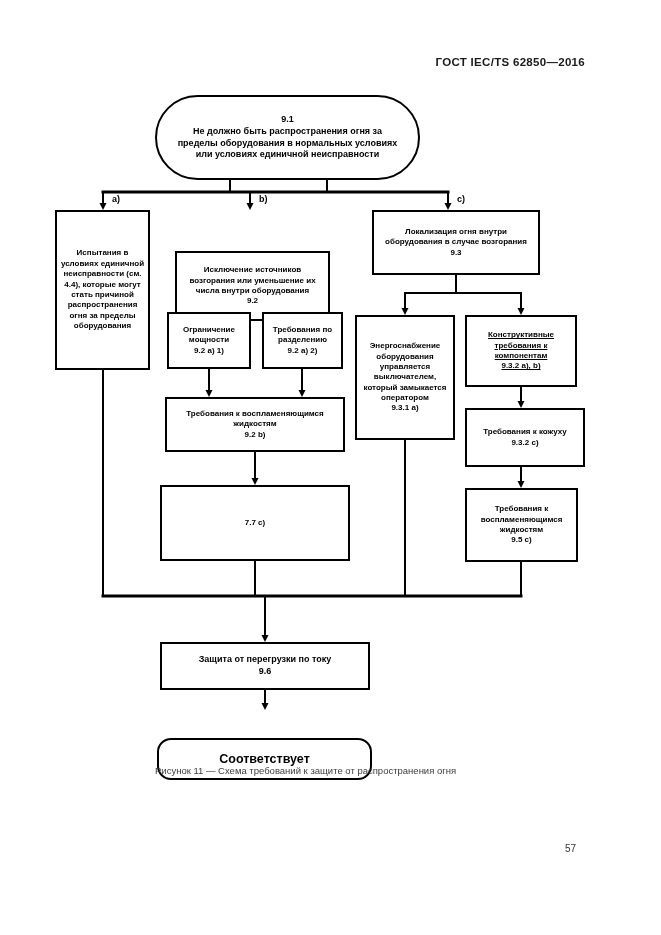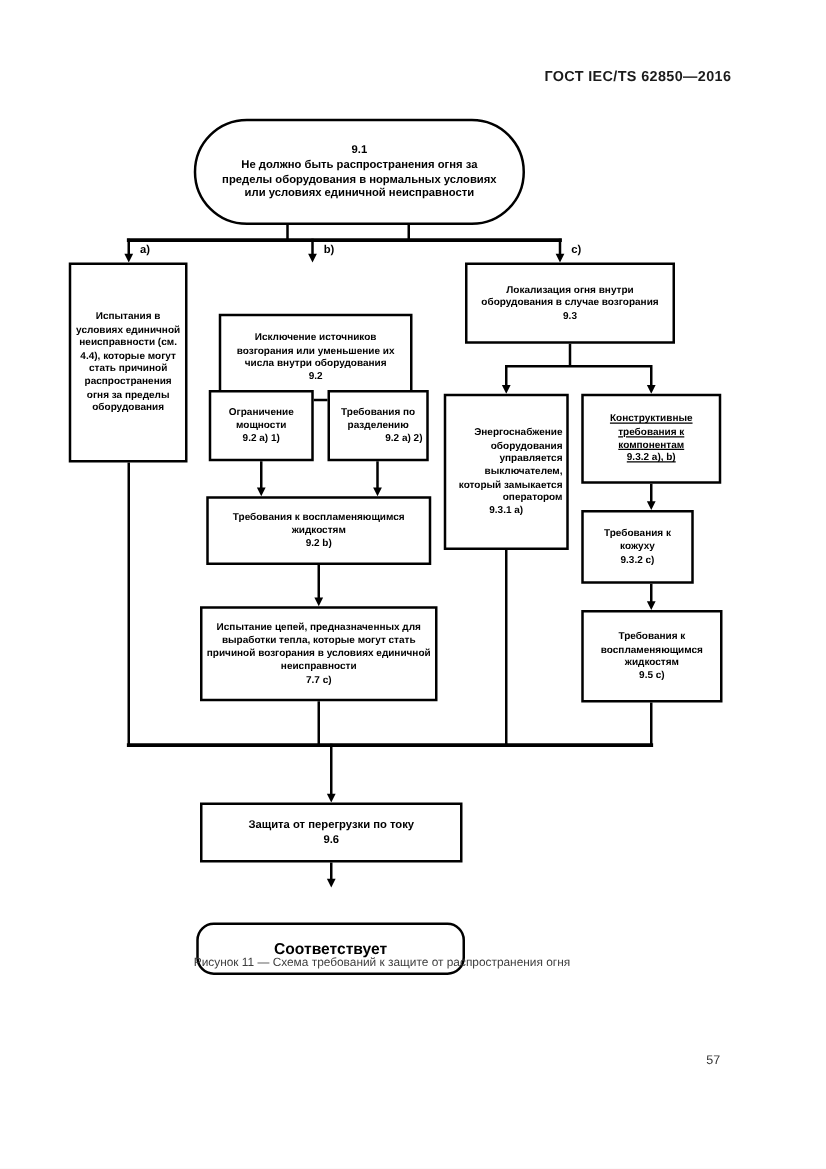--- a/index.html
+++ b/index.html
@@ -108,46 +108,45 @@
   <div class="node" style="left:372px;top:210px;width:168px;height:65px;">
     <span>Локализация огня внутри оборудования в случае возгорания</span>
     <span class="ref">9.3</span>
   </div>
 
   <div class="node" style="left:167px;top:312px;width:84px;height:57px;">
     <span>Ограничение мощности</span>
     <span class="ref">9.2 a) 1)</span>
   </div>
 
-  <div class="node" style="left:262px;top:312px;width:81px;height:57px;align-items:flex-end;">
+  <div class="node" style="left:262px;top:312px;width:81px;height:57px;">
     <span>Требования по разделению</span>
     <span class="ref">9.2 a) 2)</span>
   </div>
 
   <div class="node" style="left:165px;top:397px;width:180px;height:55px;">
     <span>Требования к воспламеняющимся жидкостям</span>
     <span class="ref">9.2 b)</span>
   </div>
 
   <div class="node" style="left:160px;top:485px;width:190px;height:76px;">
-    <span>Испытание цепей, предназначенных для выработки тепла, которые могут стать причиной возгорания в условиях единичной неисправности</span>
     <span class="ref">7.7 c)</span>
   </div>
 
-  <div class="node" style="left:355px;top:315px;width:100px;height:125px;text-align:right;">
+  <div class="node" style="left:355px;top:315px;width:100px;height:125px;">
     <span>Энергоснабжение оборудования управляется выключателем, который замыкается оператором</span>
     <span class="ref">9.3.1 a)</span>
   </div>
 
   <div class="node" style="left:465px;top:315px;width:112px;height:72px;text-decoration:underline;">
     <span>Конструктивные требования к компонентам</span>
     <span class="ref">9.3.2 a), b)</span>
   </div>
 
-  <div class="node" style="left:465px;top:408px;width:90px;height:59px;">
+  <div class="node" style="left:465px;top:408px;width:120px;height:59px;">
     <span>Требования к кожуху</span>
     <span class="ref">9.3.2 c)</span>
   </div>
 
   <div class="node" style="left:465px;top:488px;width:113px;height:74px;">
     <span>Требования к воспламеняющимся жидкостям</span>
     <span class="ref">9.5 c)</span>
   </div>
 
   <div class="node" style="left:160px;top:642px;width:210px;height:48px;font-size:9px;">

